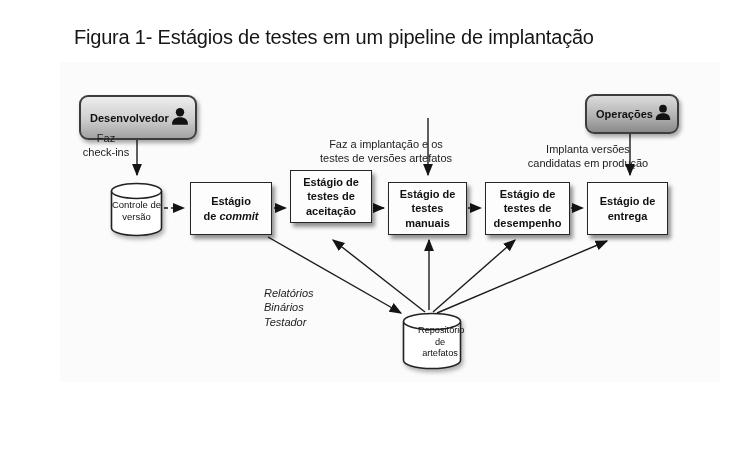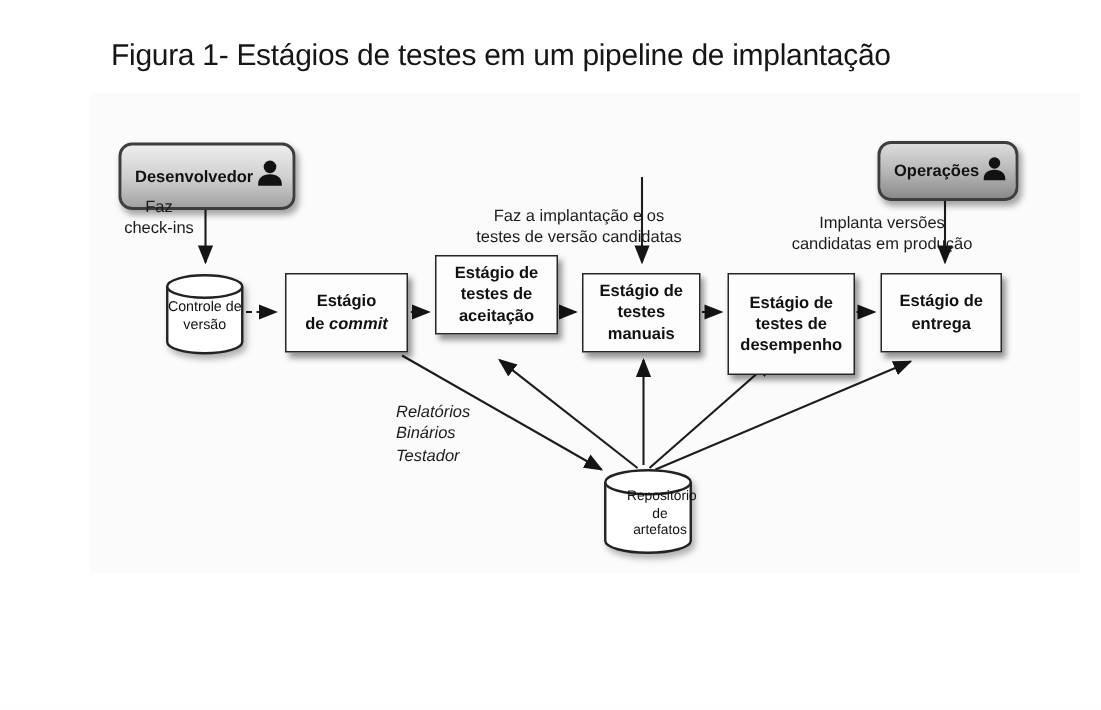--- a/index.html
+++ b/index.html
@@ -22,21 +22,21 @@
   .stage{position:absolute;z-index:2;display:flex;align-items:center;justify-content:center;
          text-align:center;background:#fdfdfd;border:1.6px solid #262626;
          box-shadow:2.5px 3.5px 4px rgba(0,0,0,.42);
          font-weight:bold;font-size:11px;line-height:1.3;padding:2px;box-sizing:border-box;}
 
   .cyl{position:absolute;z-index:2;}
   .cyl svg{display:block;filter:drop-shadow(2px 3px 2px rgba(0,0,0,.3));}
   .cyl .cyl-label{position:absolute;left:0;right:0;text-align:center;font-size:9.5px;line-height:1.25;color:#111;}
 
   .note{position:absolute;z-index:2;font-size:11px;line-height:1.3;color:#1c1c1c;text-align:center;}
-  .note-italic{font-style:italic;text-align:left;}
+  .note-italic{font-style:italic;text-align:left;margin-top:18px;}
 </style>
 </head>
 <body>
 
 <div id="page">
 
   <div class="fig-title">Figura 1- Estágios de testes em um pipeline de implantação</div>
 
   <div id="diagram">
 
@@ -86,21 +86,21 @@
       </span>
     </div>
 
     <div class="note" style="left:8px;top:69px;width:76px;">
       <span>Faz</span><br>
       <span>check-ins</span>
     </div>
 
     <div class="note" style="left:225px;top:75px;width:202px;">
       <span>Faz a implantação e os</span><br>
-      <span>testes de versão candidatas</span>
+      <span>testes de versões artefatos</span>
     </div>
 
     <div class="note" style="left:450px;top:80px;width:156px;">
       <span>Implanta versões</span><br>
       <span>candidatas em produção</span>
     </div>
 
     <div class="note note-italic" style="left:204px;top:206px;width:90px;">
       <span>Relatórios</span><br>
       <span>Binários</span><br>
@@ -123,21 +123,21 @@
     </div>
 
     <div class="stage" style="left:230px;top:108px;width:82px;height:53px;">
       <div>Estágio de testes de aceitação</div>
     </div>
 
     <div class="stage" style="left:328px;top:120px;width:79px;height:53px;">
       <div style="width:60px;margin:0 auto;">Estágio de testes manuais</div>
     </div>
 
-    <div class="stage" style="left:425px;top:120px;width:85px;height:68px;">
+    <div class="stage" style="left:425px;top:120px;width:85px;height:53px;">
       <div>Estágio de testes de desempenho</div>
     </div>
 
     <div class="stage" style="left:527px;top:120px;width:81px;height:53px;">
       <div style="width:62px;margin:0 auto;">Estágio de entrega</div>
     </div>
 
     <div class="cyl" style="left:342px;top:250px;width:60px;height:58px;">
       <svg width="60" height="58" viewBox="0 0 60 58">
         <path d="M1.5,9.5 V48.5 a28.5,8 0 0 0 57,0 V9.5" fill="#ffffff" stroke="#222" stroke-width="1.6"></path>

